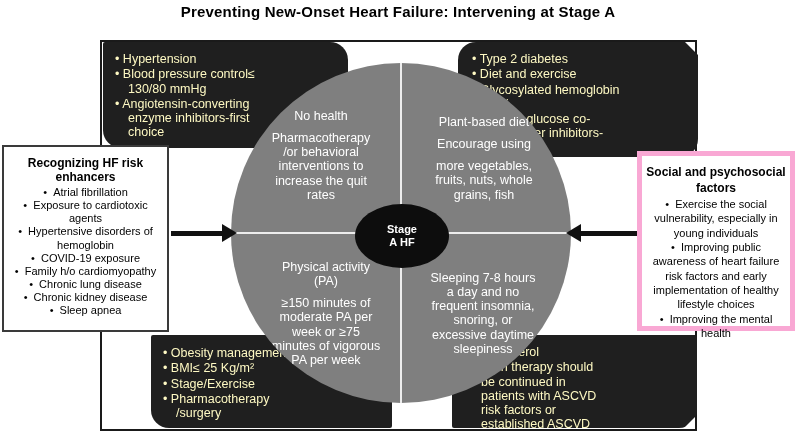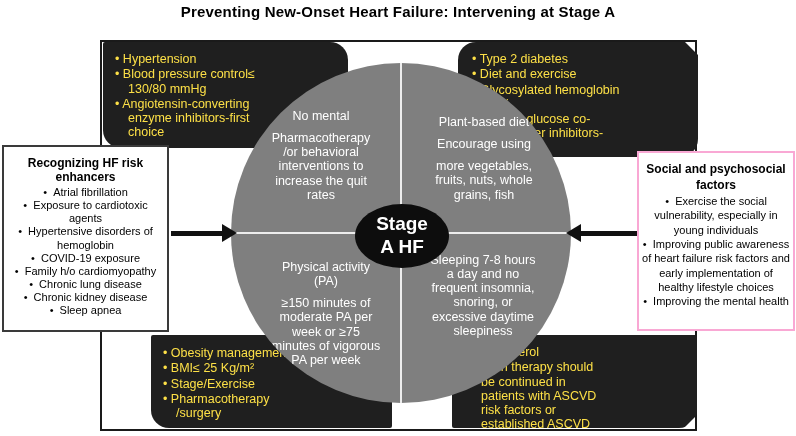--- a/index.html
+++ b/index.html
@@ -10,21 +10,21 @@
   .title{
     position:absolute;top:3px;left:0;width:100%;text-align:center;
     font-size:15px;font-weight:bold;letter-spacing:.2px;
   }
   .panel{
     position:absolute;left:100px;top:40px;width:597px;height:391px;
     border:2px solid #1a1a1a;background:#ffffff;box-sizing:border-box;z-index:0;
   }
   
   .bbox{
-    position:absolute;background:#1f1f1f;color:#fde047;font-size:12.5px;
+    position:absolute;background:#1f1f1f;color:#fef9c3;font-size:12.5px;
     line-height:1.14;box-sizing:border-box;z-index:1;
   }
   .bbox .bitem{
     white-space:pre-line;padding-left:13px;text-indent:-13px;margin:1px 0;
   }
   .bbox .bitem::before{content:"• ";}
   .bbox.tl{left:103px;top:42px;width:245px;height:106px;padding:9px 6px 0 12px;border-radius:2px 18px 2px 18px;}
   .bbox.tr{left:458px;top:42px;width:240px;height:115px;padding:9px 4px 0 14px;
     border-radius:18px 2px 18px 2px;
     clip-path:polygon(0 0,calc(100% - 13px) 0,100% 13px,100% 100%,0 100%);}
@@ -37,46 +37,46 @@
     position:absolute;left:231px;top:63px;width:340px;height:340px;border-radius:50%;
     background:#7f7f7f;overflow:hidden;z-index:2;color:#ffffff;
   }
   .circle .vline{position:absolute;left:169px;top:0;width:2px;height:100%;background:#ededed;}
   .circle .hline{position:absolute;top:169px;left:0;height:2px;width:100%;background:#ededed;}
   .quad{position:absolute;text-align:center;font-size:12.5px;line-height:1.13;}
   .quad p{margin:0 0 8px 0;white-space:pre-line;}
   .q-tl{left:14px;top:46px;width:152px;}
   .q-tr{left:176px;top:52px;width:154px;}
   .q-bl{left:20px;top:197px;width:150px;}
-  .q-br{left:174px;top:190px;width:156px;}
+  .q-br{left:174px;top:208px;width:156px;}
   .hub{
     position:absolute;left:124px;top:141px;width:94px;height:64px;border-radius:50%;
     background:#0d0d0d;display:flex;flex-direction:column;align-items:center;justify-content:center;
-    font-weight:bold;font-size:19px;line-height:1.2;z-index:3;
+    font-weight:bold;font-size:11px;line-height:1.2;z-index:3;
   }
   
   .arrow{position:absolute;z-index:4;}
   .shaft{position:absolute;height:5px;background:#111;top:0;}
   .head{position:absolute;width:0;height:0;top:-7px;}
   .arrow-left-group{left:0;top:231px;}
   .arrow-right-group{left:0;top:231px;}
   .lshaft{left:171px;width:52px;}
   .lhead{left:222px;border-left:15px solid #111;border-top:9px solid transparent;border-bottom:9px solid transparent;}
   .rshaft{left:580px;width:57px;}
   .rhead{left:566px;border-right:15px solid #111;border-top:9px solid transparent;border-bottom:9px solid transparent;}
   
   .sidebox{
     position:absolute;background:#ffffff;box-sizing:border-box;z-index:5;
     font-size:11px;line-height:1.2;text-align:center;padding:8px 2px;
   }
   .sidebox .stitle{font-weight:bold;font-size:12px;margin:1px 0 1px 0;}
   .sidebox .sitem{margin:0;}
   .sidebox .sitem::before{content:"•\00a0\00a0";}
   .sidebox.left{left:2px;top:145px;width:167px;height:187px;border:2px solid #3a3a3a;}
-  .sidebox.right{left:637px;top:151px;width:158px;height:180px;border:2px solid #f9a8d4;line-height:1.3;}
+  .sidebox.right{left:637px;top:151px;width:158px;height:180px;border:5px solid #f9a8d4;line-height:1.3;}
 </style>
 </head>
 <body>
 
 <div id="stage">
 
   <div class="title">Preventing New-Onset Heart Failure: Intervening at Stage A</div>
 
   <div class="panel"></div>
 
@@ -114,21 +114,21 @@
 patients with ASCVD
 risk factors or
 established ASCVD</div>
   </div>
 
   <div class="circle">
     <div class="vline"></div>
     <div class="hline"></div>
 
     <div class="quad q-tl">
-      <p>No mental</p>
+      <p>No health</p>
       <p>Pharmacotherapy
 /or behavioral
 interventions to
 increase the quit
 rates</p>
     </div>
 
     <div class="quad q-tr">
       <p>Plant-based diet</p>
       <p>Encourage using</p>

